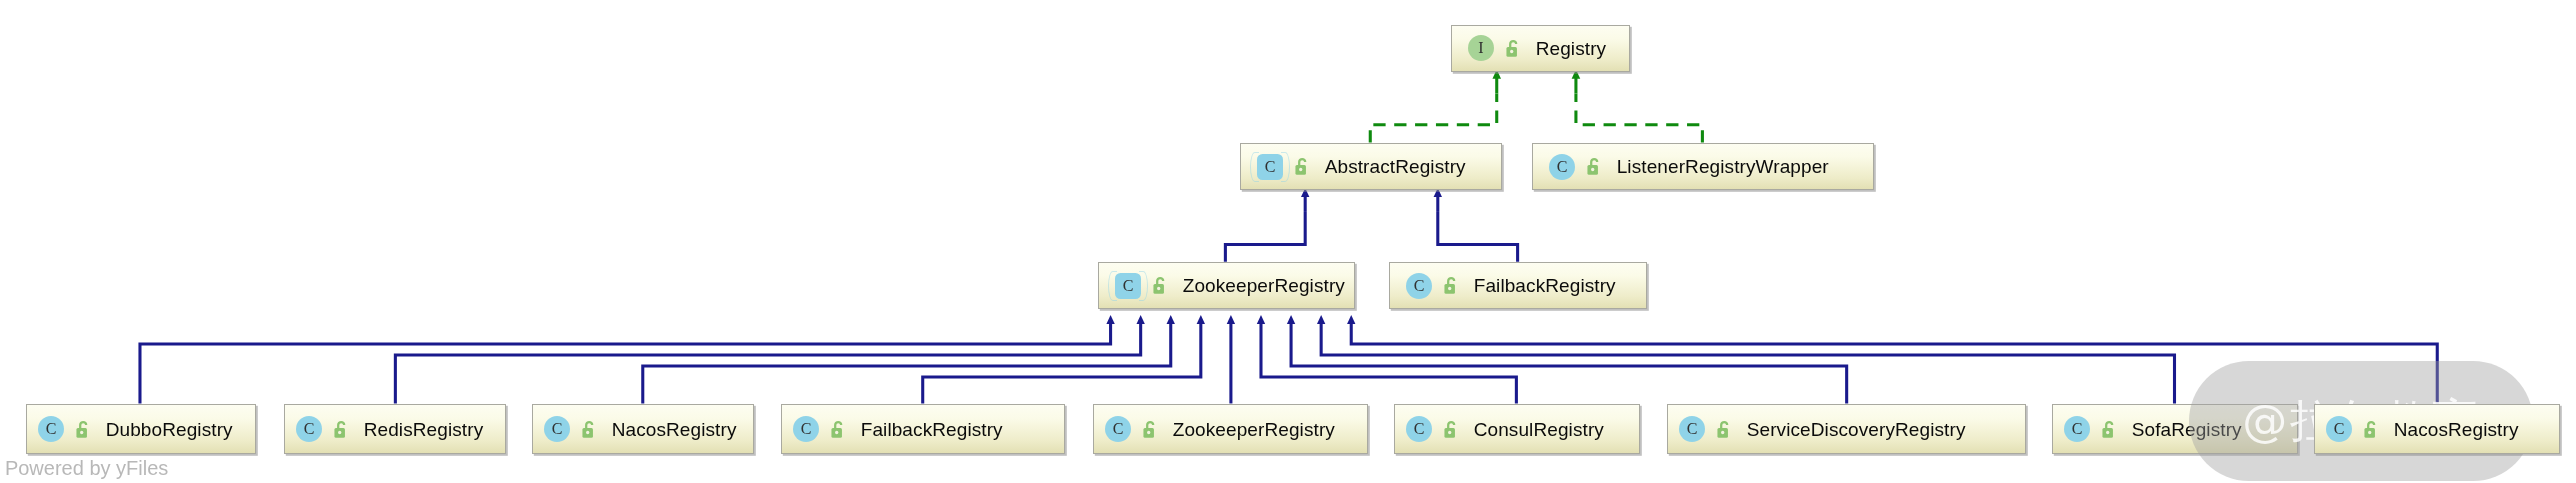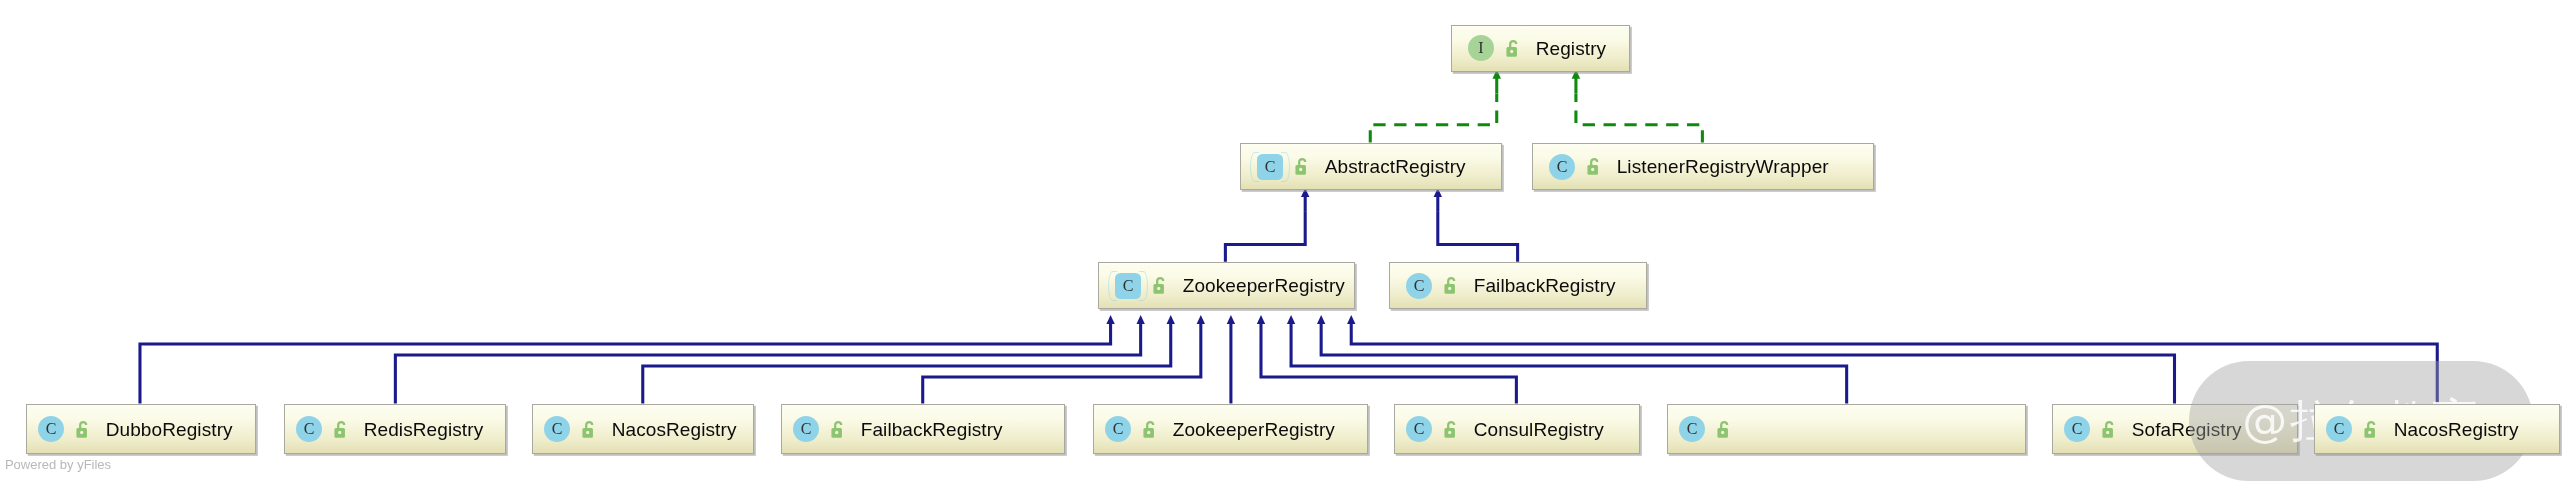--- a/index.html
+++ b/index.html
@@ -81,21 +81,21 @@
     font-size:45px;
     color:rgba(255,255,255,0.82);
     font-family:"DejaVu Sans", sans-serif;
     letter-spacing:2.5px;
     white-space:nowrap;
   }
 
   
   #poweredby{
     position:absolute;left:4.9px;top:457px;
-    font-size:13px;color:#b8b8b8;
+    font-size:20px;color:#b8b8b8;
     font-family:"Liberation Sans", sans-serif;
   }
 </style>
 </head>
 <body>
 
 <div id="diagram">
 
   <svg id="edges" viewBox="0 0 4196 788" xmlns="http://www.w3.org/2000/svg">
     <defs>
@@ -307,20 +307,21 @@
 
   <div class="node" id="n-service-discovery-registry" style="left:1667px;top:404px;width:359px;height:50px;padding:0 11px;">
     <span class="icons">
       <span class="badge cls">C</span>
       <svg class="lock" viewBox="0 0 24 28">
         <path d="M8 12 V8 a4 4 0 0 1 8 0" fill="none" stroke="#8cc46f" stroke-width="3"></path>
         <rect x="3" y="12" width="14" height="13" rx="2" fill="#8cc46f"></rect>
         <circle cx="10" cy="18" r="2.2" fill="#f2f2df"></circle>
       </svg>
     </span>
+    <span class="label">ServiceDiscoveryRegistry</span>
   </div>
 
   <div class="node" id="n-dubbo-registry" style="left:2052px;top:404px;width:246px;height:50px;padding:0 11px;">
     <span class="icons">
       <span class="badge cls">C</span>
       <svg class="lock" viewBox="0 0 24 28">
         <path d="M8 12 V8 a4 4 0 0 1 8 0" fill="none" stroke="#8cc46f" stroke-width="3"></path>
         <rect x="3" y="12" width="14" height="13" rx="2" fill="#8cc46f"></rect>
         <circle cx="10" cy="18" r="2.2" fill="#f2f2df"></circle>
       </svg>

